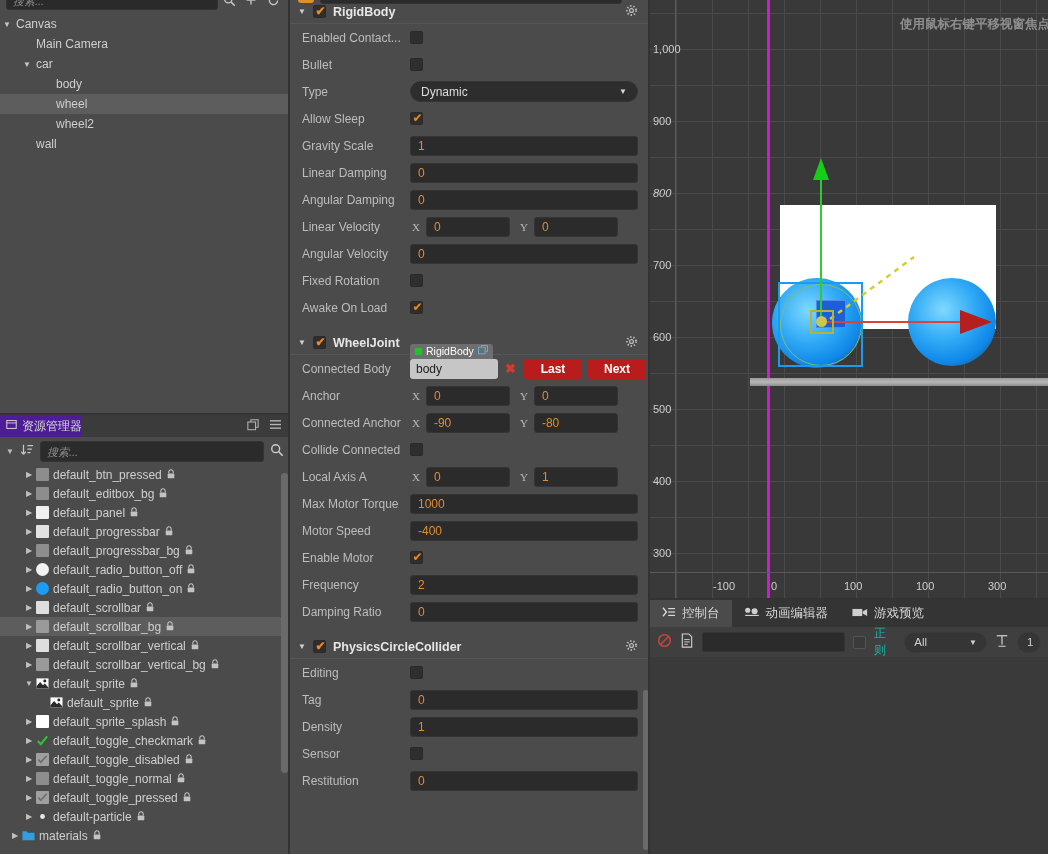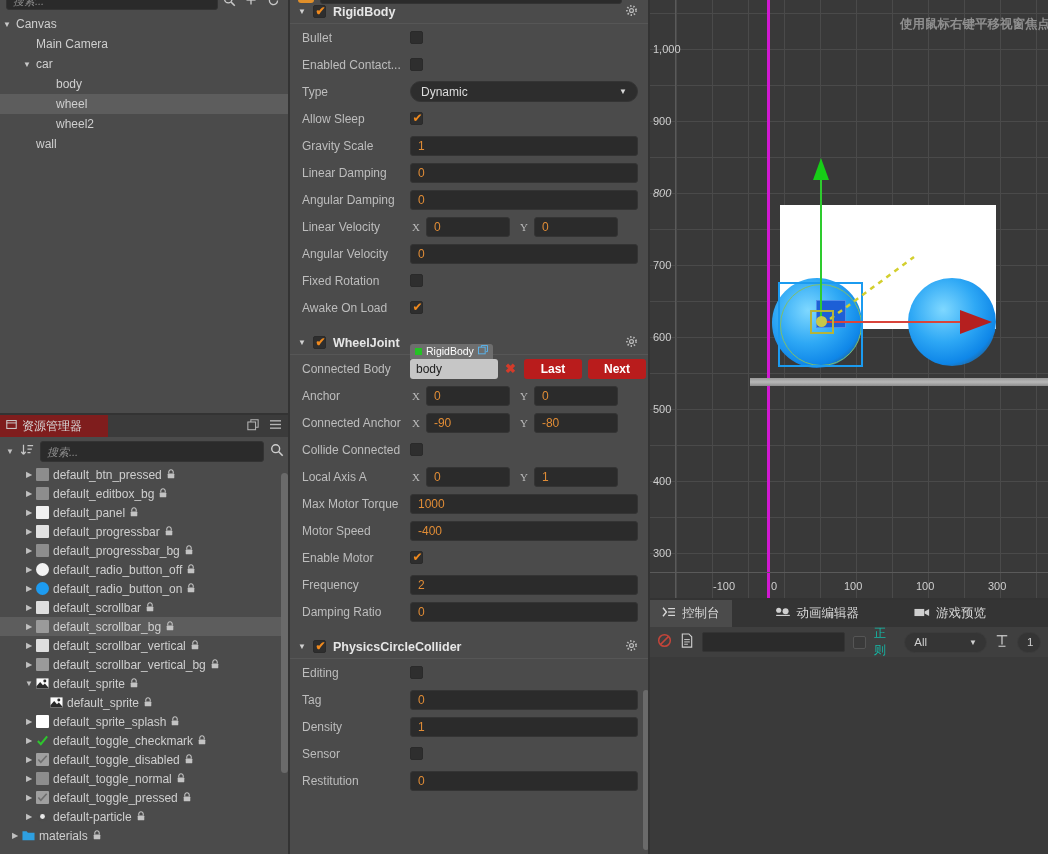--- a/index.html
+++ b/index.html
@@ -43,22 +43,22 @@
   
   #assets {
     position: absolute; left: 0; top: 415px; width: 290px; height: 439px;
     background: #4b4b4b;
   }
   #assets-tabbar {
     height: 22px; background: #3b3b3b; display: flex; align-items: stretch;
     position: relative;
   }
   .a-tab {
-    background: #7f1d1d; display: flex; align-items: center; gap: 5px;
-    padding: 0 26px 0 6px; font-size: 12px; color: #d8d8d8;
+    background: #4c1d95; display: flex; align-items: center; gap: 5px;
+    padding: 0 0 0 6px; font-size: 12px; color: #d8d8d8;
   }
   .tabbar-right {
     margin-left: auto; display: flex; align-items: center; gap: 10px;
     padding-right: 8px; color: #b5b5b5;
   }
   #assets-toolbar {
     height: 28px; display: flex; align-items: center; gap: 6px;
     padding: 0 6px; background: #4b4b4b;
   }
   #assets-search {
@@ -256,21 +256,21 @@
     position: absolute; left: 100px; top: 378px; width: 298px; height: 8px;
     background: linear-gradient(to bottom, #9a9a9a, #b8b8b8 50%, #8d8d8d);
   }
 
   
   #console {
     position: absolute; left: 650px; top: 600px; width: 398px; height: 254px;
     background: #3c3c3c;
   }
   #console-tabs {
-    height: 27px; background: #343434; display: flex; align-items: stretch; gap: 31px;
+    height: 27px; background: #343434; display: flex; align-items: stretch;
   }
   .c-tab {
     display: flex; align-items: center; gap: 6px; padding: 0 12px;
     font-size: 12.5px; color: #d8d8d8;
   }
   .c-tab.active { background: #4b4b4b; }
   #console-toolbar {
     height: 30px; background: #3f3f3f; display: flex; align-items: center;
     gap: 8px; padding: 0 7px;
   }
@@ -612,25 +612,25 @@
         <div class="comp-header">
           <span class="comp-arrow">▼</span>
           <div class="cb on"></div>
           <span>RigidBody</span>
           <span class="gear"><svg width="13" height="13" viewBox="0 0 16 16">
               <circle cx="8" cy="8" r="2.4" fill="none" stroke="#b9b9b9" stroke-width="1.5"></circle>
               <circle cx="8" cy="8" r="5.6" fill="none" stroke="#b9b9b9" stroke-width="2.3" stroke-dasharray="1.7 2.3"></circle>
             </svg></span>
         </div>
         <div class="prop">
+          <span class="prop-label">Enabled Contact...</span>
+          <div class="cb"></div>
+        </div>
+        <div class="prop">
           <span class="prop-label">Bullet</span>
-          <div class="cb"></div>
-        </div>
-        <div class="prop">
-          <span class="prop-label">Enabled Contact...</span>
           <div class="cb"></div>
         </div>
         <div class="prop">
           <span class="prop-label">Type</span>
           <div class="dropdown">
             <span>Dynamic</span>
             <span class="caret">▼</span>
           </div>
         </div>
         <div class="prop">

